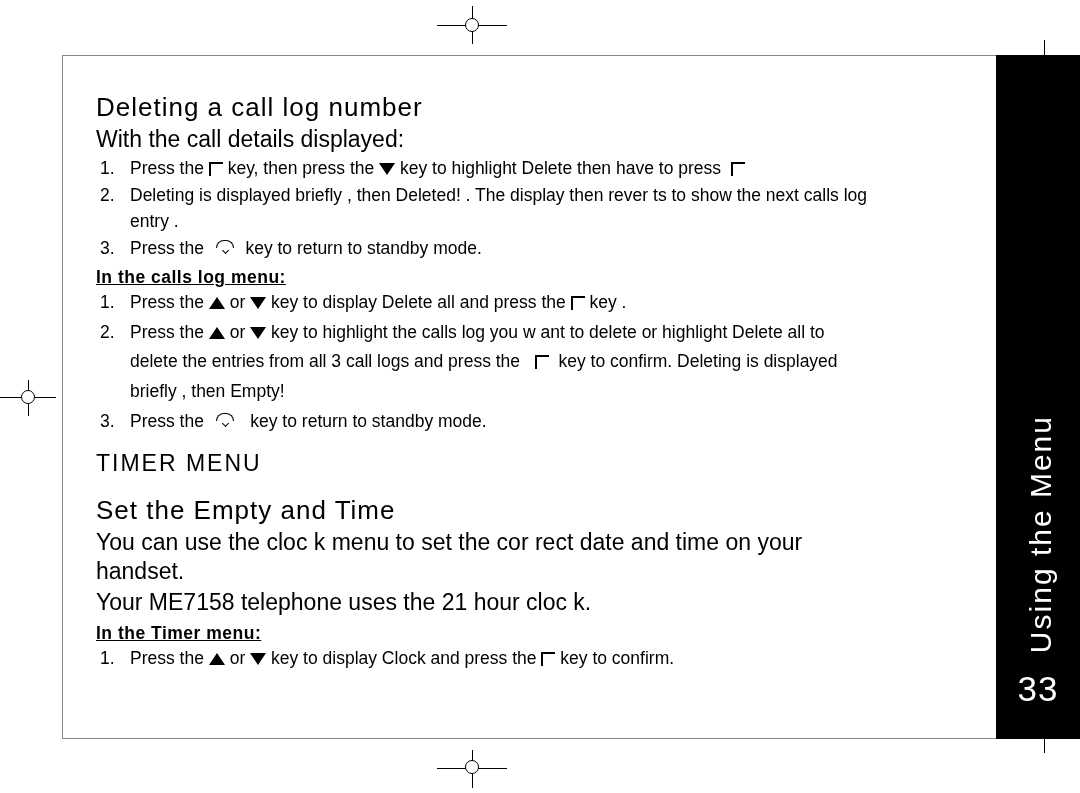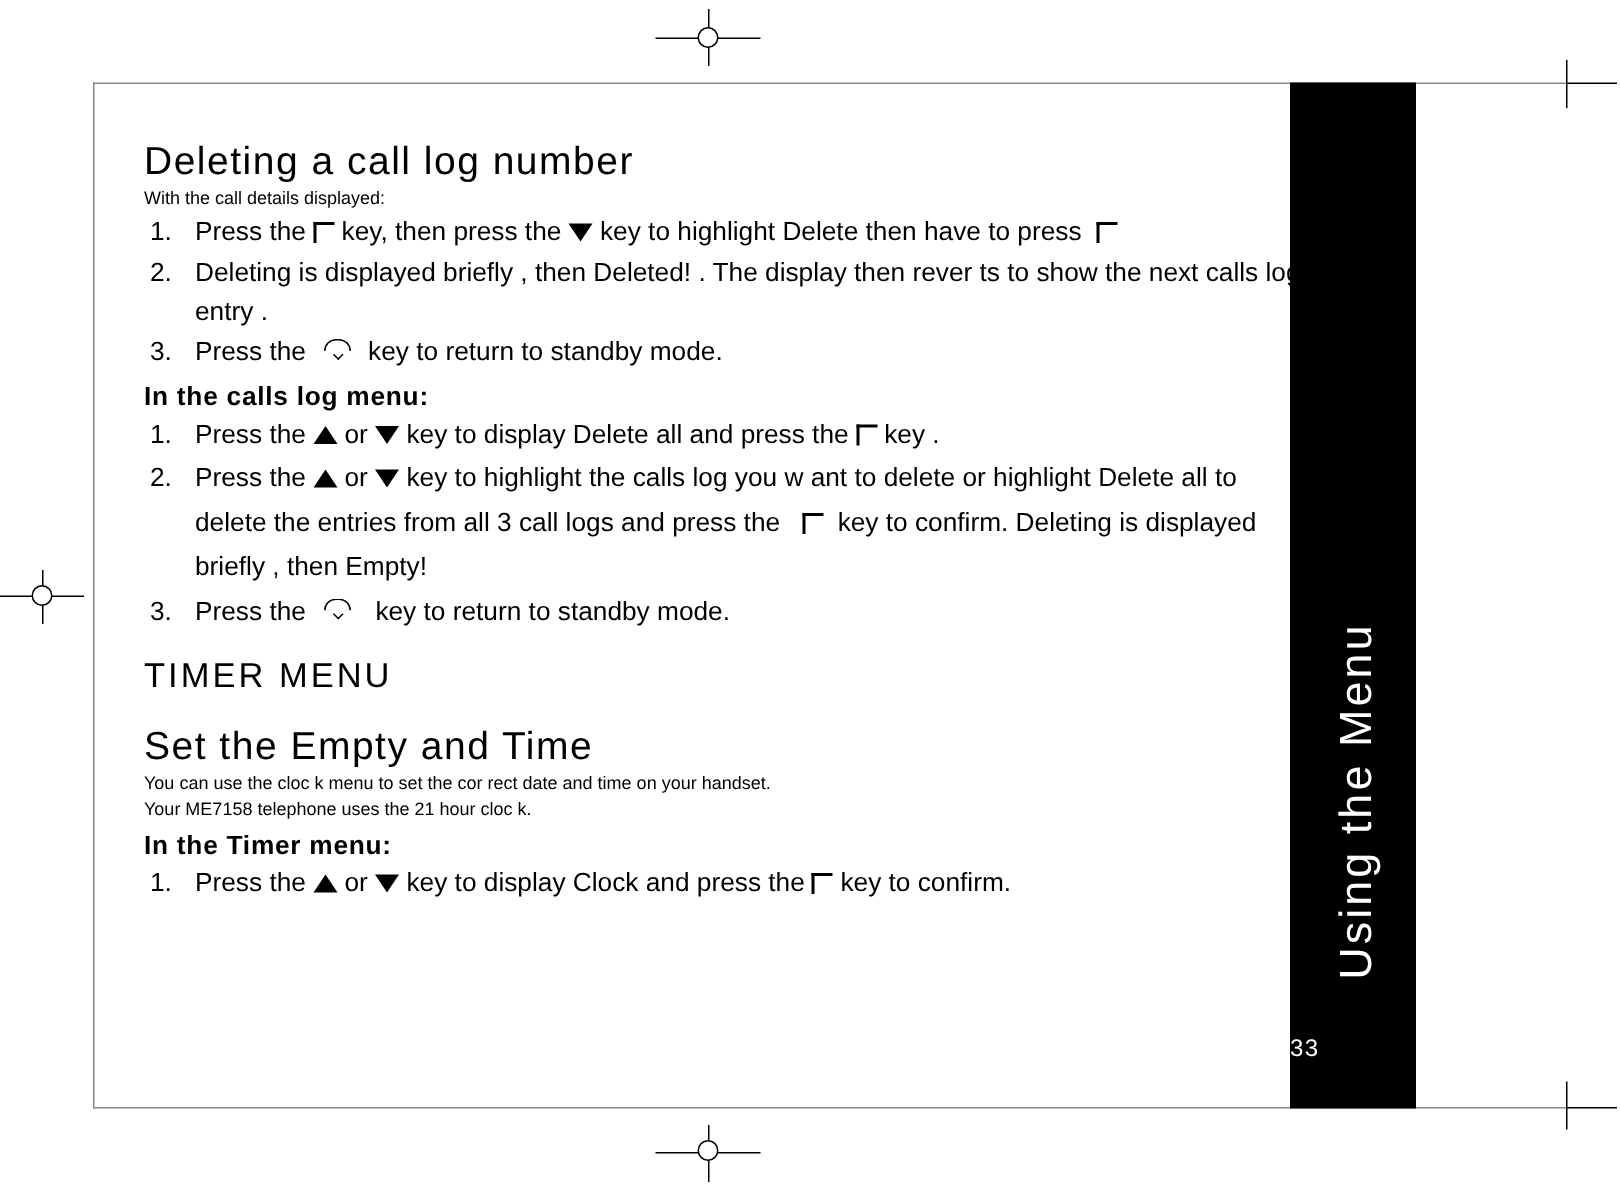--- a/index.html
+++ b/index.html
@@ -1,17 +1,17 @@
 <!DOCTYPE html>
 <html><head>
 <meta charset="utf-8">
 <style>
   * { box-sizing: border-box; margin: 0; padding: 0; }
   html, body { width: 1080px; height: 793px; font-family: Arial, Helvetica, sans-serif; background: #fff; color: #000; }
-  .page { position: relative; width: 944px; height: 793px; }
+  .page { position: relative; width: 1080px; height: 793px; }
 
   
   .crop { position: absolute; background: #000; }
   .crop.h { height: 1px; width: 56px; }
   .crop.v { width: 1px; height: 20px; }
 
   .crop.top-center-h { top: 25px; left: 437px; width: 70px; }
   .crop.top-center-v { top: 6px; left: 472px; height: 38px; }
   .crop.top-center-circle { position:absolute; top:18px; left:465px; width:14px; height:14px; border:1px solid #000; border-radius:50%; background:#fff; }
 
@@ -35,43 +35,43 @@
 
   .content {
     position: absolute;
     top: 86px;
     left: 96px;
     width: 780px;
   }
 
   h2.section { font-size: 26px; font-weight: normal; letter-spacing: 1px; margin-top: 6px; margin-bottom: 2px; }
   h3.upper { font-size: 23px; font-weight: normal; letter-spacing: 2px; margin-top: 16px; margin-bottom: 2px; }
-  .intro { font-size: 12px; line-height: 1.25; margin-bottom: 2px; }
-  .bold { font-weight: bold; font-size: 17.5px; letter-spacing: .5px; margin-top:2px; margin-bottom:2px; }
+  .intro { font-size: 23px; line-height: 1.25; margin-bottom: 2px; }
+  .bold { font-weight: bold; font-size: 17.5px; letter-spacing: .5px; margin-top:2px; margin-bottom:2px;text-decoration:underline; }
 
   ol { list-style: none; padding-left: 0; margin: 0 0 6px 0; }
   ol > li { font-size: 17.5px; line-height: 1.45; padding-left: 34px; position: relative; margin-bottom: 2px; }
   ol > li .num { position: absolute; left: 4px; top: 0; }
 
   .tab {
     position: absolute;
     top: 55px; right: 0px;
     width: 84px; height: 684px;
     background: #000; color: #fff;
   }
   .tab .label {
     position: absolute;
     bottom: 324px; right: 22px;
     transform: rotate(-90deg);
     transform-origin: right bottom;
     font-size: 30px; letter-spacing: 2px; white-space: nowrap;
   }
   .tab .pagenum {
     position: absolute; bottom: 30px; right: 0; left: 0;
-    text-align: left; font-size: 16px; letter-spacing: 1px; margin-top: 12px;
+    text-align: center; font-size: 35px; letter-spacing: 1px; margin-top: 12px;
   }
 
   
   .ico { display:inline-block; vertical-align: -2px; }
   .ico.menu { width:14px; height:14px; border:2px solid #000; border-right:none; border-bottom:none; }
   .ico.down { width:0; height:0; border-left:8px solid transparent; border-right:8px solid transparent; border-top:12px solid #000; vertical-align:-1px; }
   .ico.up   { width:0; height:0; border-left:8px solid transparent; border-right:8px solid transparent; border-bottom:12px solid #000; vertical-align:-1px; }
   .ico.end  { position:relative; width:22px; height:16px; }
   .ico.end::before { content:""; position:absolute; top:0; left:2px; width:16px; height:7px; border:1.5px solid #000; border-bottom:none; border-radius: 9px 9px 0 0; }
   .ico.end::after  { content:""; position:absolute; top:8px; left:9px; width:4px; height:4px; border:1.5px solid #000; border-top:none; border-left:none; transform: rotate(45deg); }

